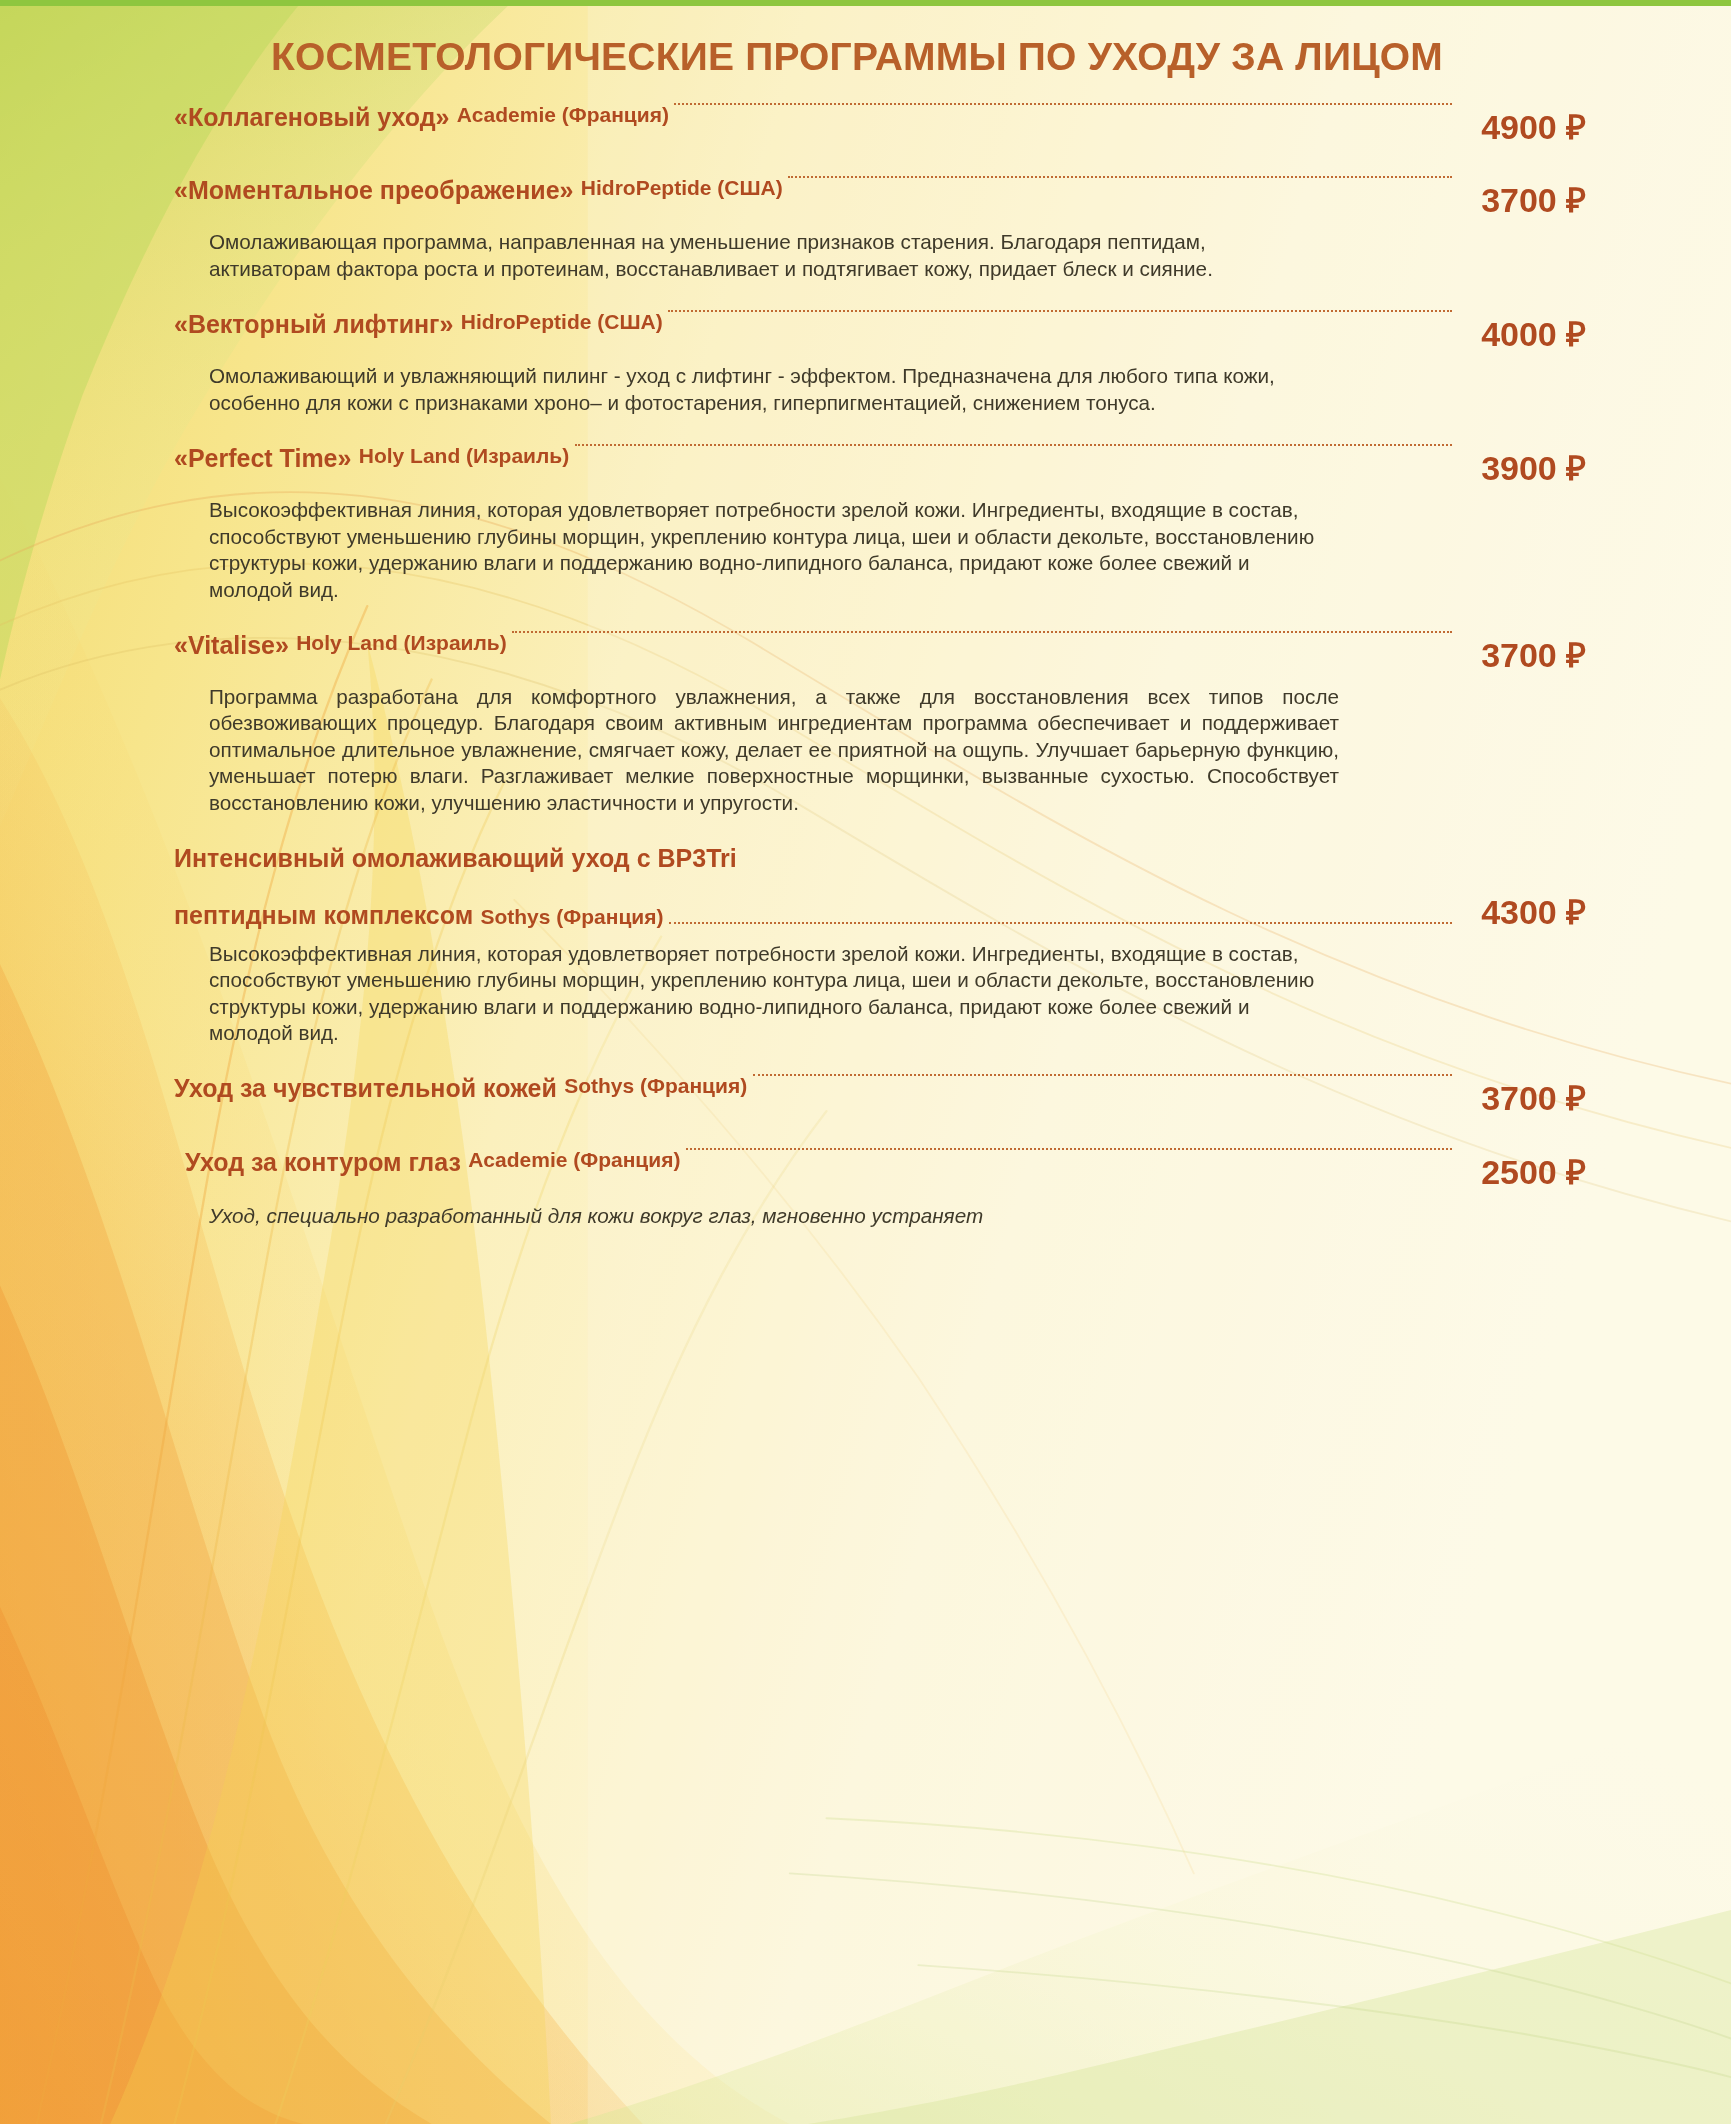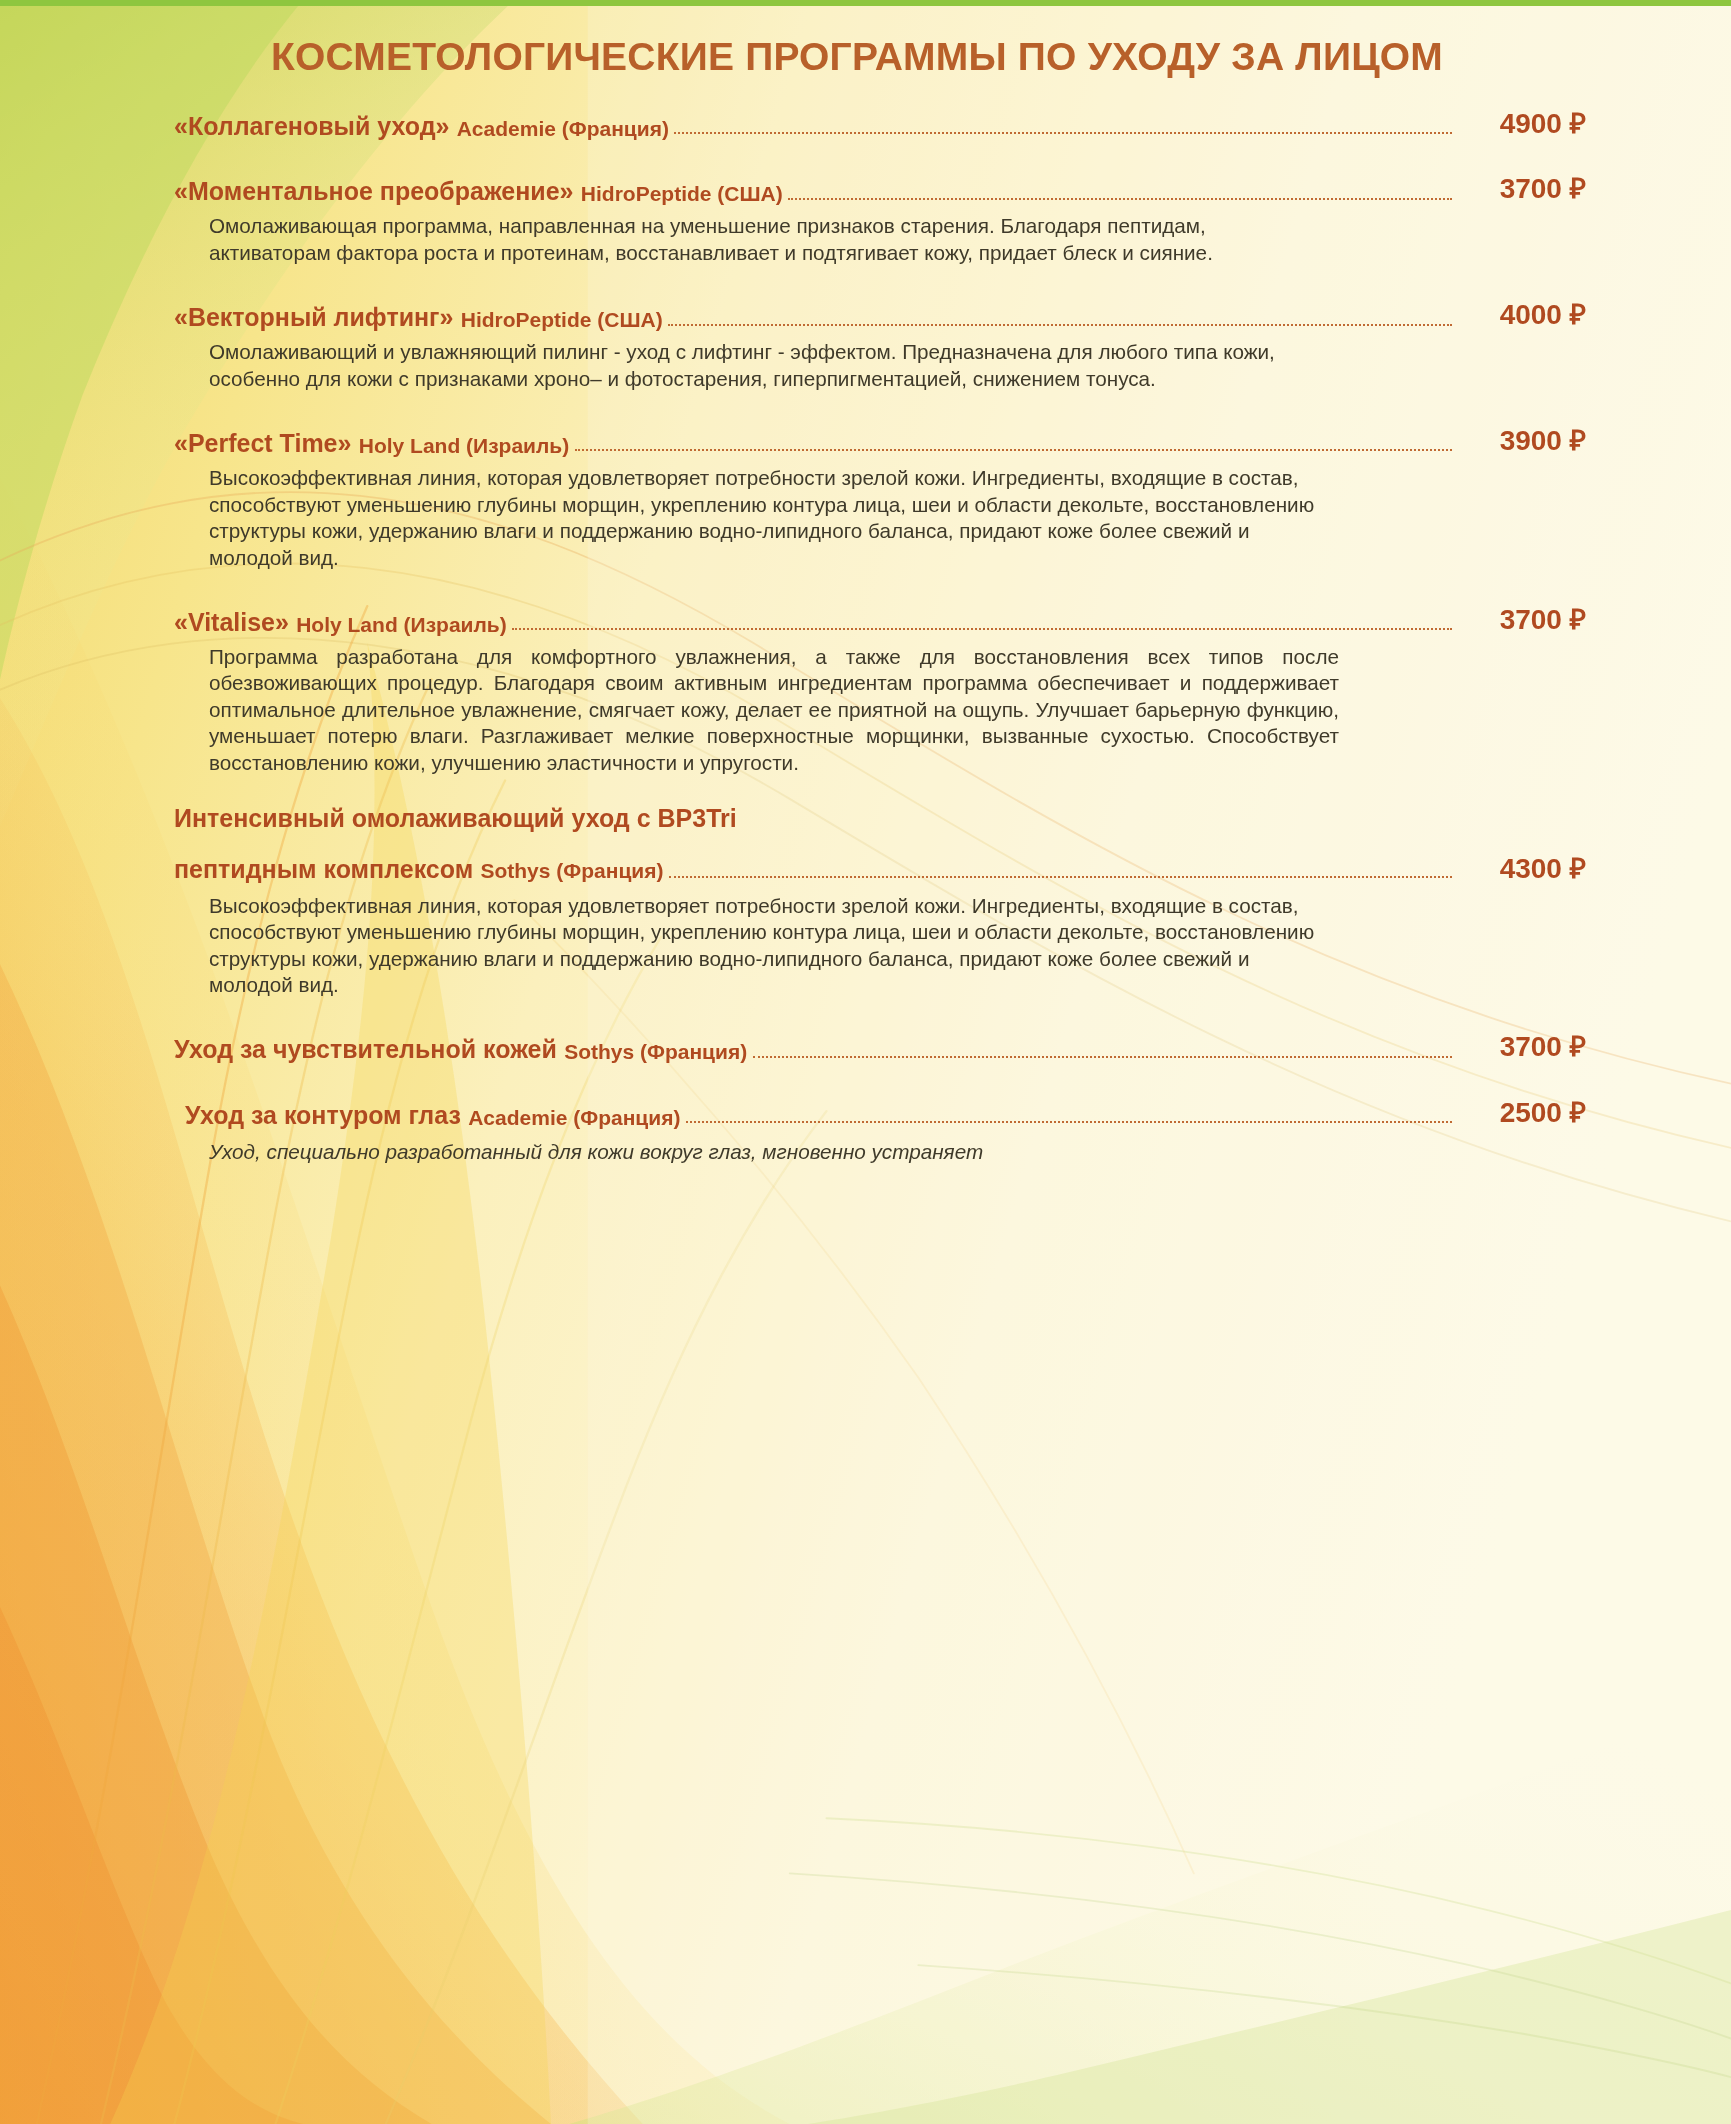--- a/index.html
+++ b/index.html
@@ -38,21 +38,21 @@
     margin: 14.7px 0 24px 0;
     white-space: nowrap;
   }
 
   .items { padding: 0 73px 0 119px; }
 
   .item { margin-bottom: 27.5px; }
 
   .row {
     display: flex;
-    align-items: flex-end;
+    align-items: flex-start;
     width: 100%;
   }
   .row .name {
     color: #b04a20;
     font-size: 25px;
     font-weight: bold;
     white-space: nowrap;
     flex: 0 0 auto;
   }
   .row .brand {
@@ -65,21 +65,21 @@
   }
   .row .dots {
     flex: 1 1 auto;
     border-bottom: 2.8px dotted #c06a33;
     margin: 0 5.5px 6.4px 5.5px;
     height: 0.9px;
     min-width: 14.7px;
   }
   .row .price {
     color: #b04a20;
-    font-size: 28px;
+    font-size: 34px;
     font-weight: bold;
     white-space: nowrap;
     flex: 0 0 auto;
     text-align: right;
     min-width: 129px;
   }
 
   .row.two-line { display: block; }
   .row.two-line .line1 {
     color: #b04a20;

